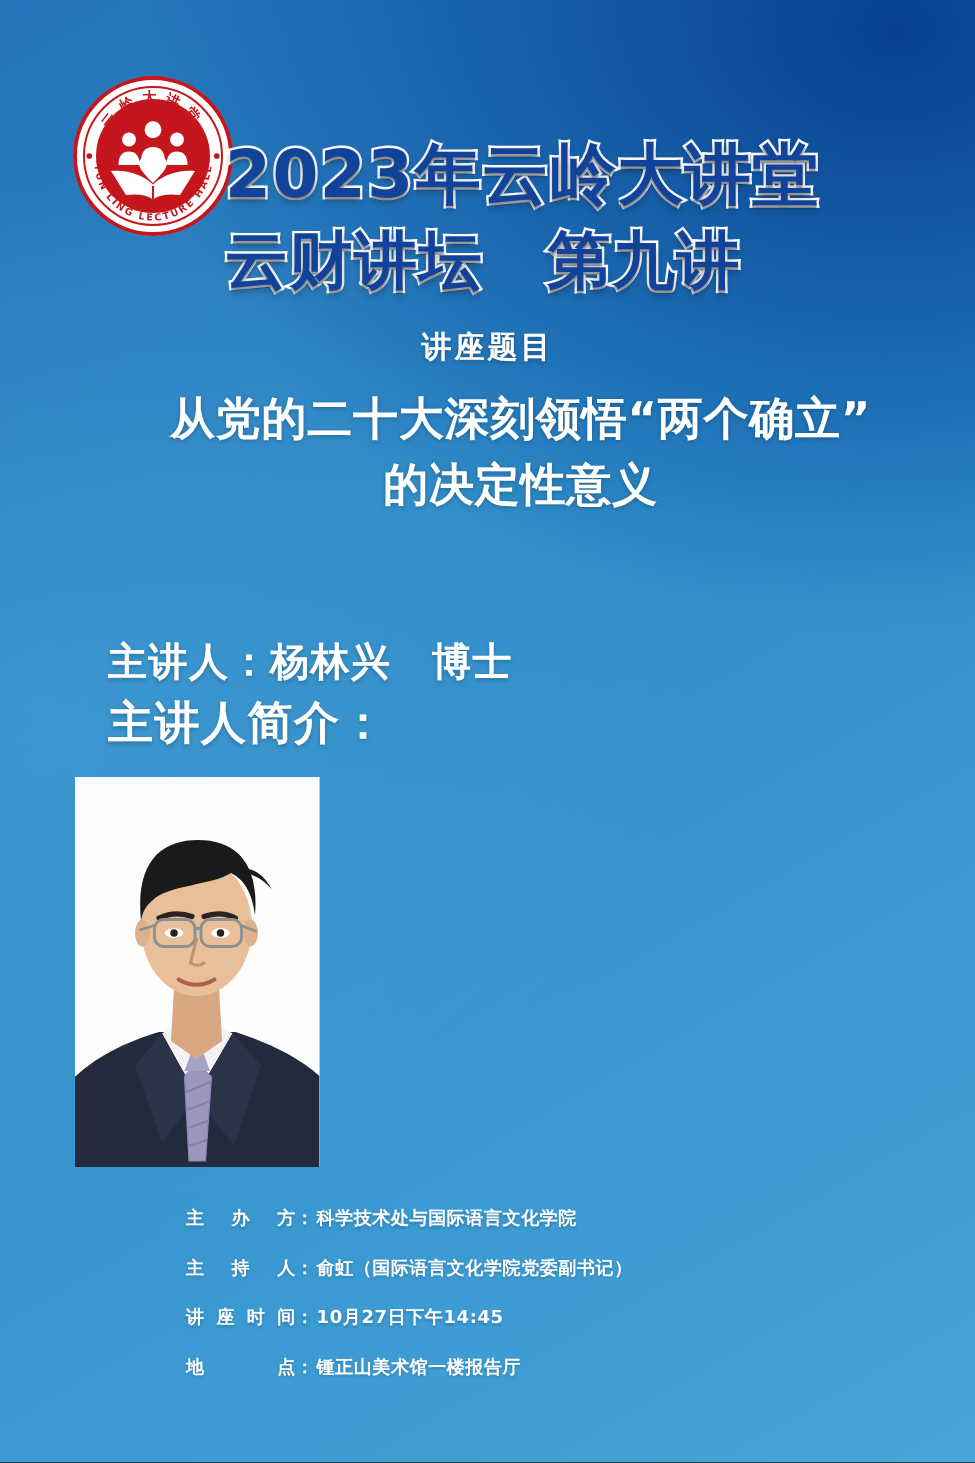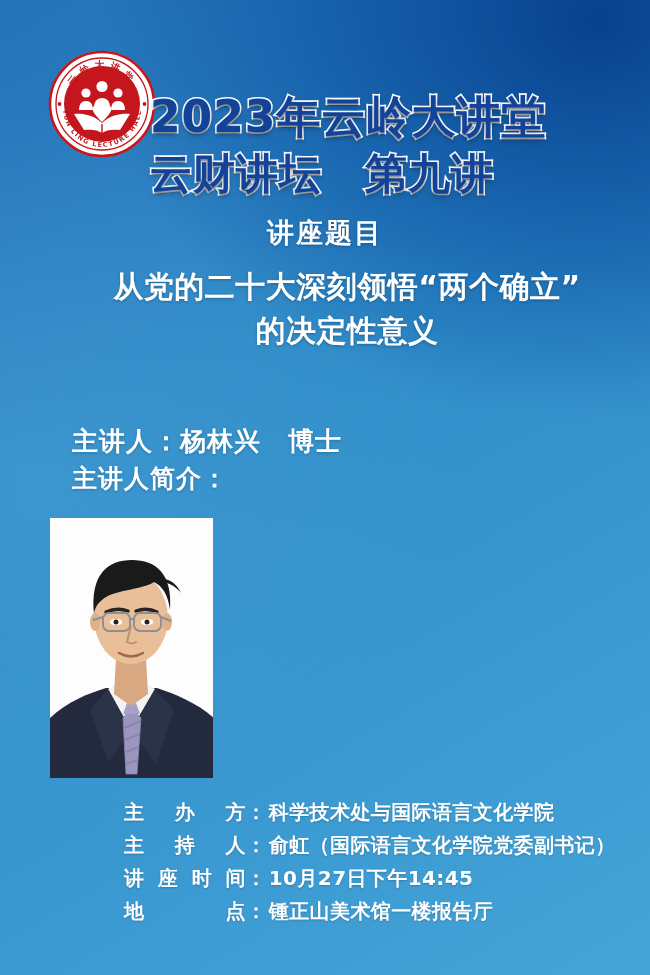--- a/index.html
+++ b/index.html
@@ -63,23 +63,23 @@
   
   .lecture {
     position: absolute;
     top: 222px;
     left: 0;
     width: 650px;
     text-align: center;
     color: #ffffff;
   }
   .lecture .lab {
-    font-family: Liberation Mono, monospace;
-    font-weight: bold;
-    font-size: 27px;
+    font-family: Liberation Sans, sans-serif;
+    font-weight: bold;
+    font-size: 20px;
     line-height: 1.0;
     letter-spacing: 2px;
     text-shadow: 0 1px 3px rgba(0,0,0,0.25);
   }
   .lecture .big {
     font-family: "DejaVu Sans", sans-serif;
     font-weight: bold;
     font-size: 30px;
     line-height: 1.48;
     letter-spacing: 0.5px;
@@ -100,21 +100,21 @@
     letter-spacing: 1px;
     text-shadow: 0 1px 3px rgba(0,0,0,0.22);
   }
   .speaker-intro {
     position: absolute;
     top: 462px;
     left: 72px;
     color: #ffffff;
     font-family: "DejaVu Sans", sans-serif;
     font-weight: bold;
-    font-size: 25px;
+    font-size: 30px;
     letter-spacing: 1px;
     text-shadow: 0 1px 3px rgba(0,0,0,0.22);
   }
 
   
   .portrait {
     position: absolute;
     left: 50px;
     top: 518px;
     width: 163px;
@@ -143,21 +143,21 @@
   }
 
   
   .info {
     position: absolute;
     left: 124px;
     top: 796px;
     color: #ffffff;
     font-family: "DejaVu Sans", sans-serif;
     font-weight: bold;
-    font-size: 20px;
+    font-size: 12px;
     line-height: 33px;
     letter-spacing: 0.4px;
     text-shadow: 0 1px 2px rgba(0,0,0,0.20);
   }
   .info-row { display: flex; align-items: baseline; white-space: nowrap; }
   .info-key {
     display: inline-block;
     width: 6.1em;
     text-align: justify;
     text-align-last: justify;

